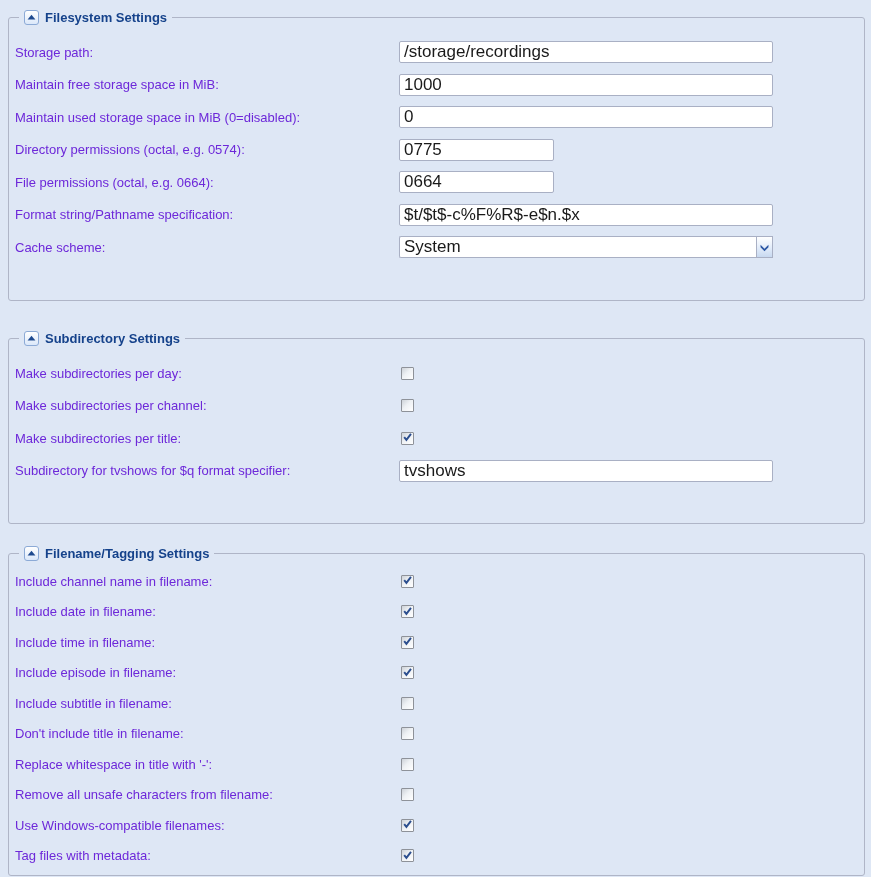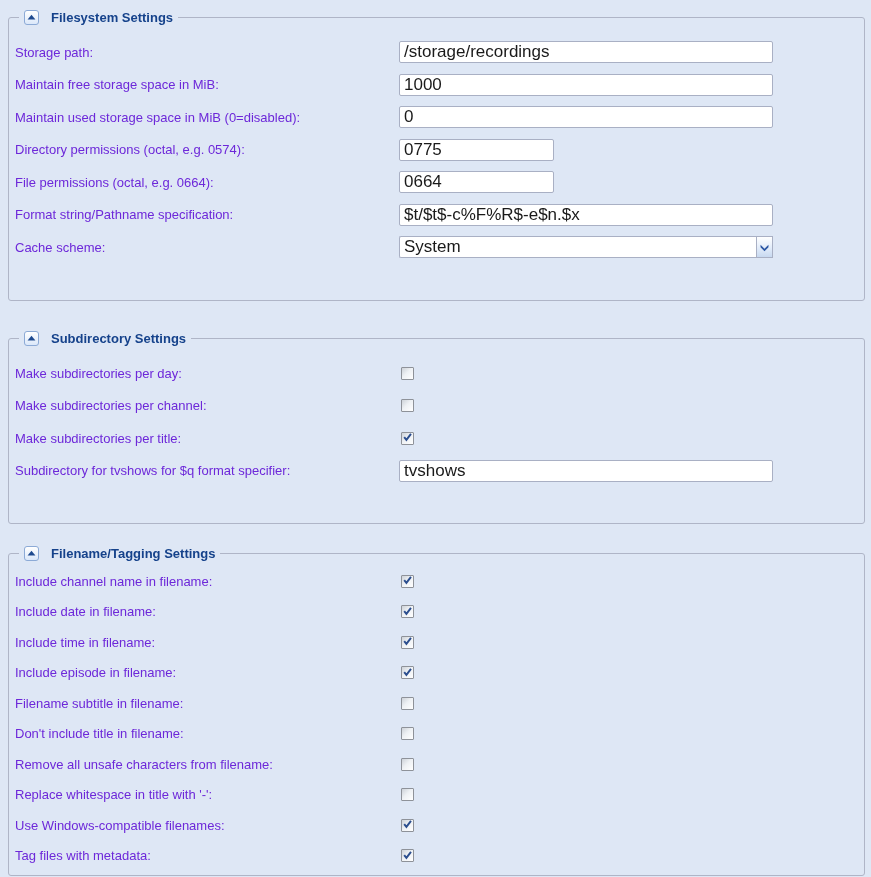--- a/index.html
+++ b/index.html
@@ -7,21 +7,21 @@
        font-family:"Liberation Sans","DejaVu Sans",sans-serif;}
   .page{width:871px;height:877px;box-sizing:border-box;padding-top:17px;}
 
   .fieldset{position:relative;box-sizing:border-box;margin-left:8px;width:857px;
             border:1px solid #afb5c7;border-radius:3px;background:transparent;}
   .fs1{height:284px;}
   .fs2{height:186px;margin-top:37px;}
   .fs3{height:323px;margin-top:29px;}
 
   .legend{position:absolute;top:-10px;left:10px;height:19px;background:#dee7f5;
-          padding:0 5px;display:flex;align-items:center;gap:12px;}
+          padding:0 5px;display:flex;align-items:center;gap:6px;}
   .legend-text{color:#15428b;font-size:13px;font-weight:bold;white-space:nowrap;}
   .tool{width:15px;height:15px;box-sizing:border-box;border:1px solid #8caad6;border-radius:3px;
         background:linear-gradient(to bottom,#ffffff,#dbe8fa);display:inline-flex;
         align-items:center;justify-content:center;cursor:pointer;}
 
   .rows{box-sizing:border-box;}
   .fs1 .rows,.fs2 .rows{padding-top:18px;}
   .fs3 .rows{padding-top:12px;}
   .row{height:32.5px;display:flex;align-items:center;padding-left:6px;}
   .fs3 .row{height:30.5px;}
@@ -199,39 +199,39 @@
           <label class="row-label">Include episode in filename:</label>
           <div class="field">
             <span class="cb checked">
               <svg width="12" height="12" viewBox="0 0 12 12">
                 <path d="M2.4 6.2 L4.8 9.2 L9.8 2.6" fill="none" stroke="#2b4e8e" stroke-width="2.1"></path>
               </svg>
             </span>
           </div>
         </div>
         <div class="row">
-          <label class="row-label">Filename subtitle in filename:</label>
+          <label class="row-label">Include subtitle in filename:</label>
           <div class="field">
             <span class="cb"></span>
           </div>
         </div>
         <div class="row">
           <label class="row-label">Don't include title in filename:</label>
           <div class="field">
             <span class="cb"></span>
           </div>
         </div>
         <div class="row">
+          <label class="row-label">Replace whitespace in title with '-':</label>
+          <div class="field">
+            <span class="cb"></span>
+          </div>
+        </div>
+        <div class="row">
           <label class="row-label">Remove all unsafe characters from filename:</label>
-          <div class="field">
-            <span class="cb"></span>
-          </div>
-        </div>
-        <div class="row">
-          <label class="row-label">Replace whitespace in title with '-':</label>
           <div class="field">
             <span class="cb"></span>
           </div>
         </div>
         <div class="row">
           <label class="row-label">Use Windows-compatible filenames:</label>
           <div class="field">
             <span class="cb checked">
               <svg width="12" height="12" viewBox="0 0 12 12">
                 <path d="M2.4 6.2 L4.8 9.2 L9.8 2.6" fill="none" stroke="#2b4e8e" stroke-width="2.1"></path>

